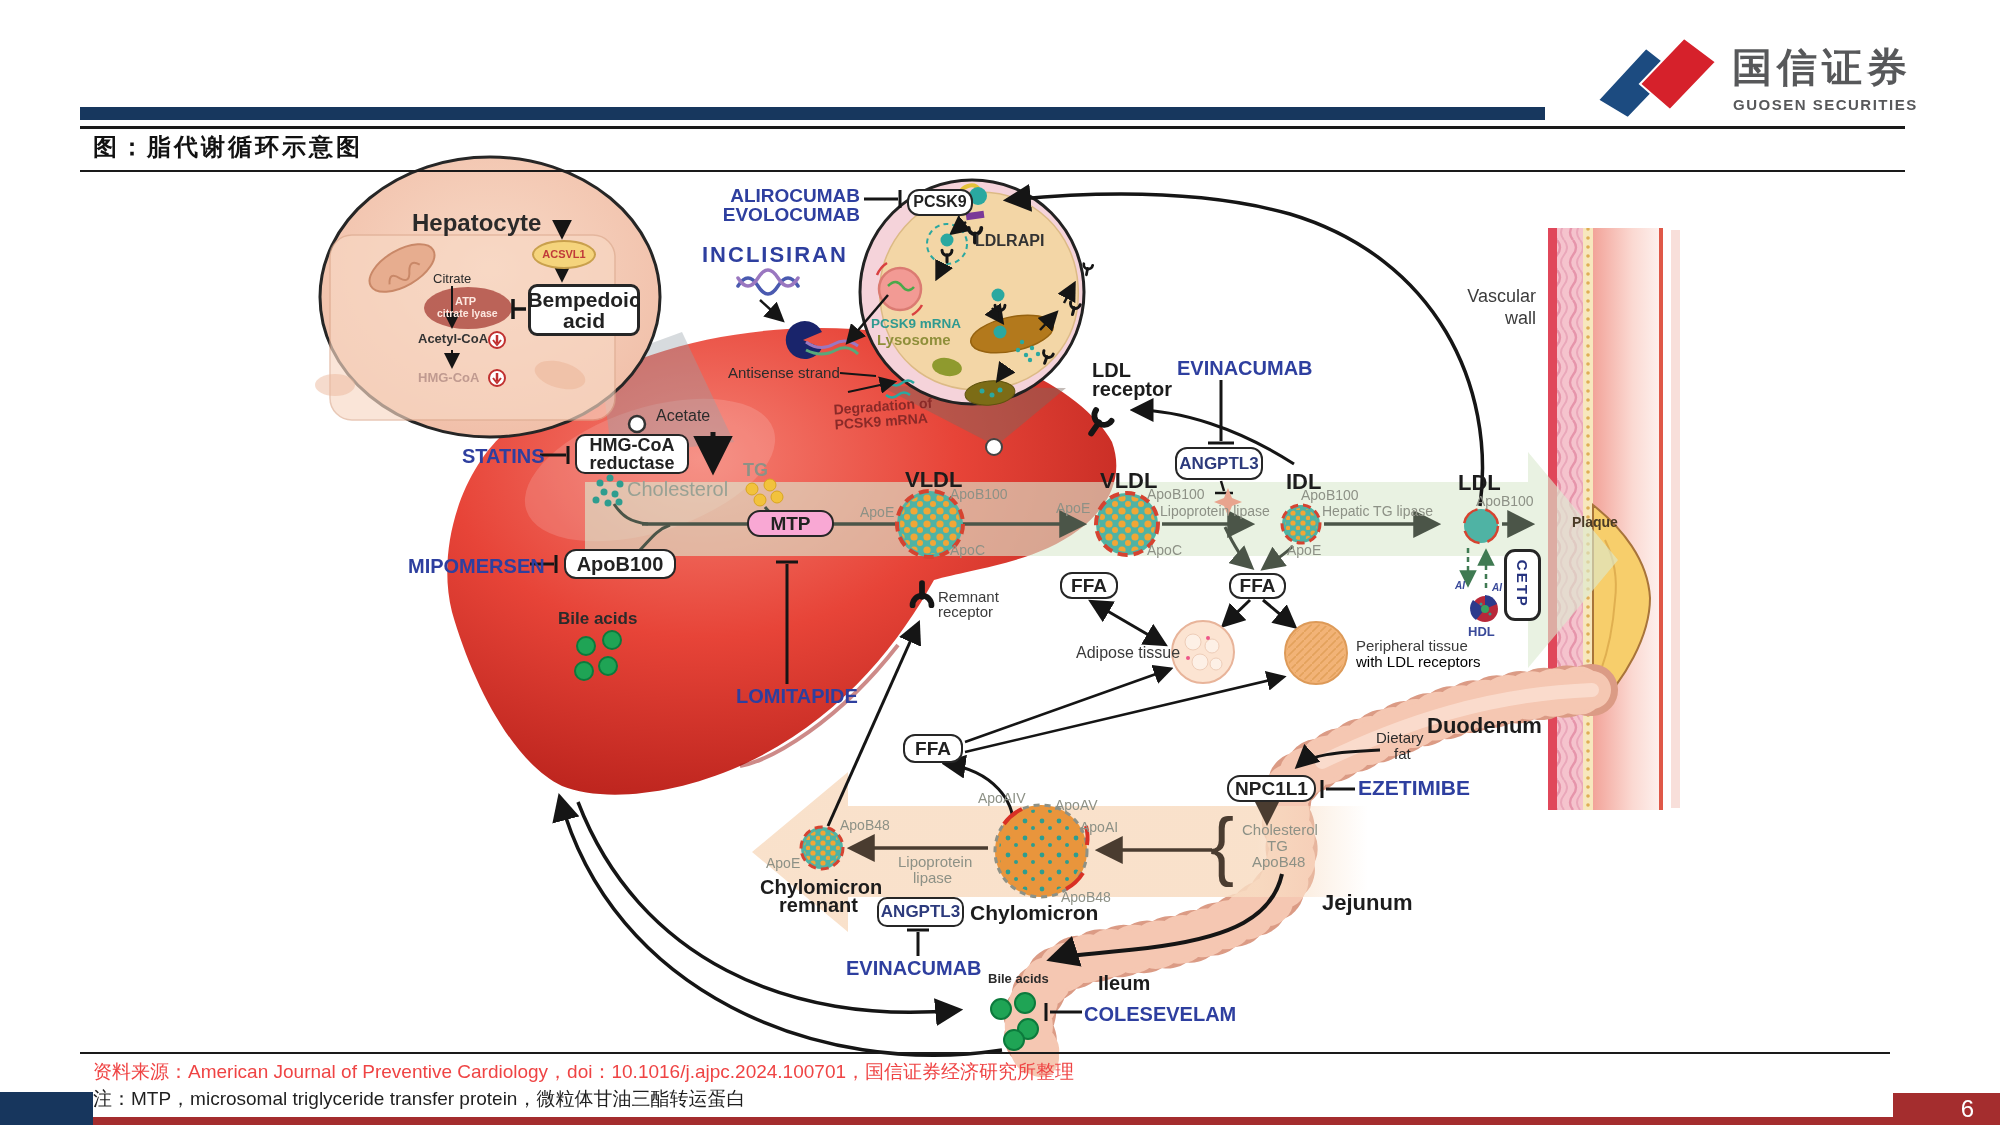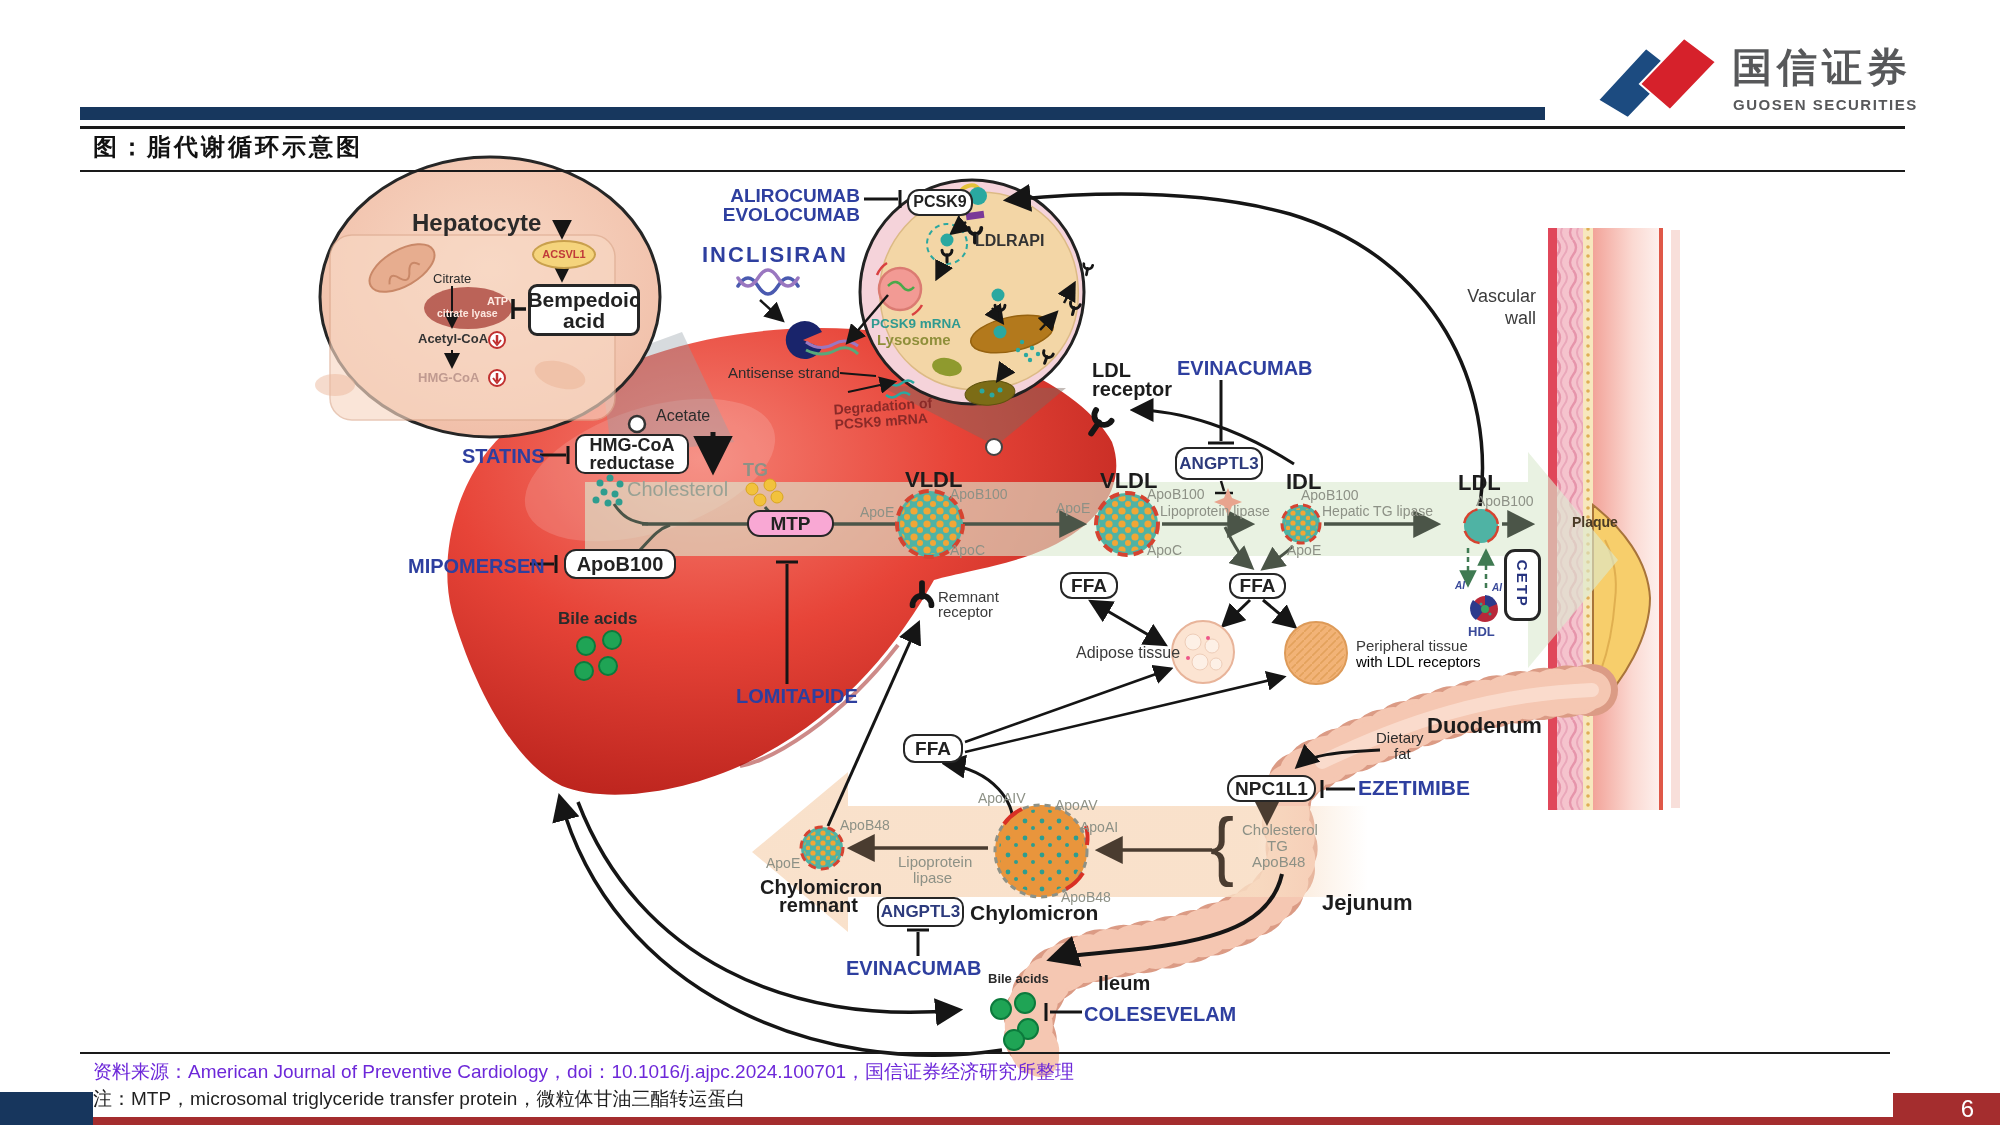--- a/index.html
+++ b/index.html
@@ -370,21 +370,21 @@
 
   <div class="L" style="left:1732px;top:46px;font-size:40px;font-weight:700;color:#57585a;letter-spacing:5px;">国信证券</div>
   <div class="L" style="left:1733px;top:97px;font-size:15px;font-weight:700;color:#57585a;letter-spacing:1.5px;">GUOSEN SECURITIES</div>
   <div class="hr" style="left:80px;top:107px;width:1465px;height:13px;background:#17375e;"></div>
   <div class="hr" style="left:80px;top:126px;width:1825px;height:3px;"></div>
   <div class="L" style="left:93px;top:134px;font-size:24px;font-weight:700;color:#111;letter-spacing:3px;">图：脂代谢循环示意图</div>
   <div class="hr" style="left:80px;top:170px;width:1825px;height:2px;"></div>
 
   <div class="L bk" style="left:412px;top:210px;font-size:24px;color:#2a2a2a;">Hepatocyte</div>
   <div class="L sm" style="left:433px;top:272px;font-size:13px;">Citrate</div>
-  <div class="L" style="left:455px;top:296px;font-size:11px;font-weight:700;color:#fde8e0;margin-left:32px;">ATP</div>
+  <div class="L" style="left:455px;top:296px;font-size:11px;font-weight:700;color:#fde8e0;">ATP</div>
   <div class="L" style="left:437px;top:308px;font-size:10.5px;font-weight:700;color:#fde8e0;">citrate lyase</div>
   <div class="L bk" style="left:418px;top:332px;font-size:13px;color:#333;">Acetyl-CoA</div>
   <div class="L" style="left:418px;top:371px;font-size:13px;font-weight:700;color:#c09a90;">HMG-CoA</div>
   <div style="position:absolute;left:532px;top:240px;width:60px;height:25px;background:#f5d47c;border:2px solid #c9a04c;border-radius:50%;display:flex;align-items:center;justify-content:center;">
     <span class="L" style="position:static;font-size:11px;font-weight:700;color:#c03a3a;">ACSVL1</span>
   </div>
   <div class="bx" style="left:528px;top:284px;width:112px;height:52px;border-width:3px;font-size:21px;">
     <span>Bempedoic</span>
     <span>acid</span>
   </div>
@@ -493,21 +493,21 @@
   <div class="L dg" style="left:1358px;top:777px;font-size:21px;text-align:center;">EZETIMIBE</div>
   <div class="L sm" style="left:1376px;top:730px;font-size:15px;">Dietary</div>
   <div class="L sm" style="left:1394px;top:746px;font-size:15px;">fat</div>
   <div class="L bk" style="left:1427px;top:714px;font-size:22px;">Duodenum</div>
   <div class="L bk" style="left:1322px;top:891px;font-size:22px;">Jejunum</div>
   <div class="L bk" style="left:1098px;top:973px;font-size:20px;">Ileum</div>
   <div class="L" style="left:988px;top:972px;font-size:13px;font-weight:700;color:#2b2b2b;">Bile acids</div>
   <div class="L dg" style="left:1084px;top:1004px;font-size:20px;">COLESEVELAM</div>
 
   <div class="hr" style="left:80px;top:1052px;width:1810px;height:2px;"></div>
-  <div class="L" style="left:93px;top:1062px;font-size:19px;color:#6d28d9;">资料来源：American Journal of Preventive Cardiology，doi：10.1016/j.ajpc.2024.100701，国信证券经济研究所整理</div>
+  <div class="L" style="left:93px;top:1062px;font-size:19px;color:#ef4444;">资料来源：American Journal of Preventive Cardiology，doi：10.1016/j.ajpc.2024.100701，国信证券经济研究所整理</div>
   <div class="L" style="left:93px;top:1089px;font-size:19px;color:#1f1f1f;">注：MTP，microsomal triglyceride transfer protein，微粒体甘油三酯转运蛋白</div>
   <div style="position:absolute;left:0;top:1092px;width:93px;height:33px;background:#17365d;"></div>
   <div style="position:absolute;left:93px;top:1117px;width:1907px;height:8px;background:#a42d2e;"></div>
   <div style="position:absolute;left:1893px;top:1093px;width:107px;height:32px;background:#a42d2e;display:flex;align-items:center;justify-content:flex-end;padding-right:26px;box-sizing:border-box;">
     <span class="L" style="position:static;font-size:24px;color:#fff;">6</span>
   </div>
 
 </div>
 
 </body></html>

